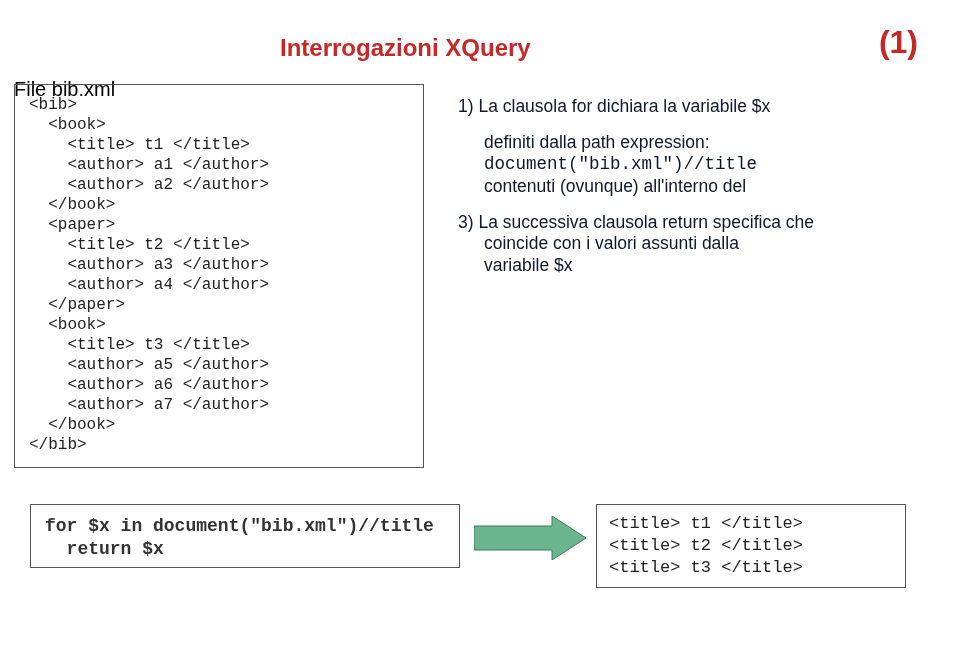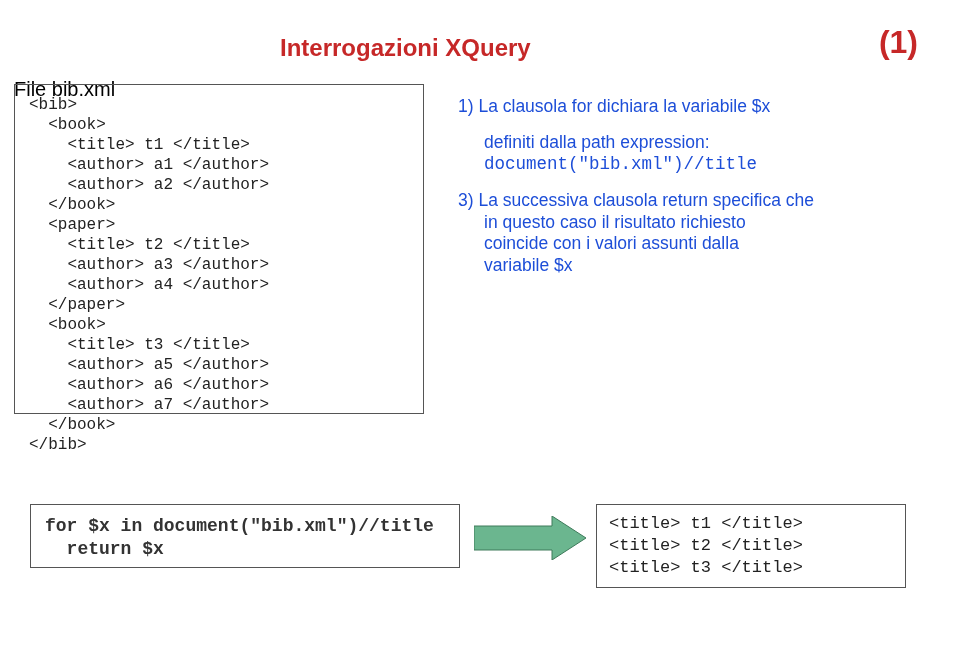--- a/index.html
+++ b/index.html
@@ -41,37 +41,37 @@
     top: 6px;
     color: #c62828;
     font-size: 32px;
     font-weight: 700;
   }
   .xml-box {
     position: absolute;
     left: 14px;
     top: 84px;
     width: 410px;
-    height: 330px;
+    height: 384px;
     border: 1px solid #555;
     padding: 10px 14px;
     font-family: "Courier New", monospace;
     font-size: 16px;
     line-height: 1.25;
     white-space: pre;
     color: #222;
   }
   .explain {
     position: absolute;
     left: 458px;
     top: 96px;
     width: 468px;
     font-size: 17.5px;
     line-height: 1.25;
-    color: #1d4ed8;
+    color: #0f172a;
   }
   .explain .item1 { margin-bottom: 14px; }
   .explain .item2 { margin-bottom: 14px; }
   .explain .item3 { text-align: justify; margin-top: 12px; }
   .explain .indent { padding-left: 26px; }
   .mono { font-family: "Courier New", monospace; }
   .query-box {
     position: absolute;
     left: 30px;
     top: 504px;
@@ -134,24 +134,24 @@
     &lt;author&gt; a6 &lt;/author&gt;
     &lt;author&gt; a7 &lt;/author&gt;
   &lt;/book&gt;
 &lt;/bib&gt;</div>
 
 <div class="explain">
   <div class="item1">1) La clausola for dichiara la variabile $x</div>
   <div class="item2">
     <div class="indent">definiti dalla path expression:</div>
     <div class="indent mono">document("bib.xml")//title</div>
+    <div class="indent">contenuti (ovunque) all'interno del</div>
   </div>
   <div class="item3">
     <div>3) La successiva clausola return specifica che</div>
-    <div class="indent">in questo caso il risultato richiesto</div>
     <div class="indent">coincide con i valori assunti dalla</div>
     <div class="indent">variabile $x</div>
   </div>
 </div>
 
 <div class="query-box">for $x in document("bib.xml")//title
   return $x</div>
 
 <svg class="arrow-svg" viewBox="0 0 112 44">
   <polygon points="0,10 78,10 78,0 112,22 78,44 78,34 0,34" fill="#6bb68f" stroke="#3e7a5a" stroke-width="1"></polygon>

